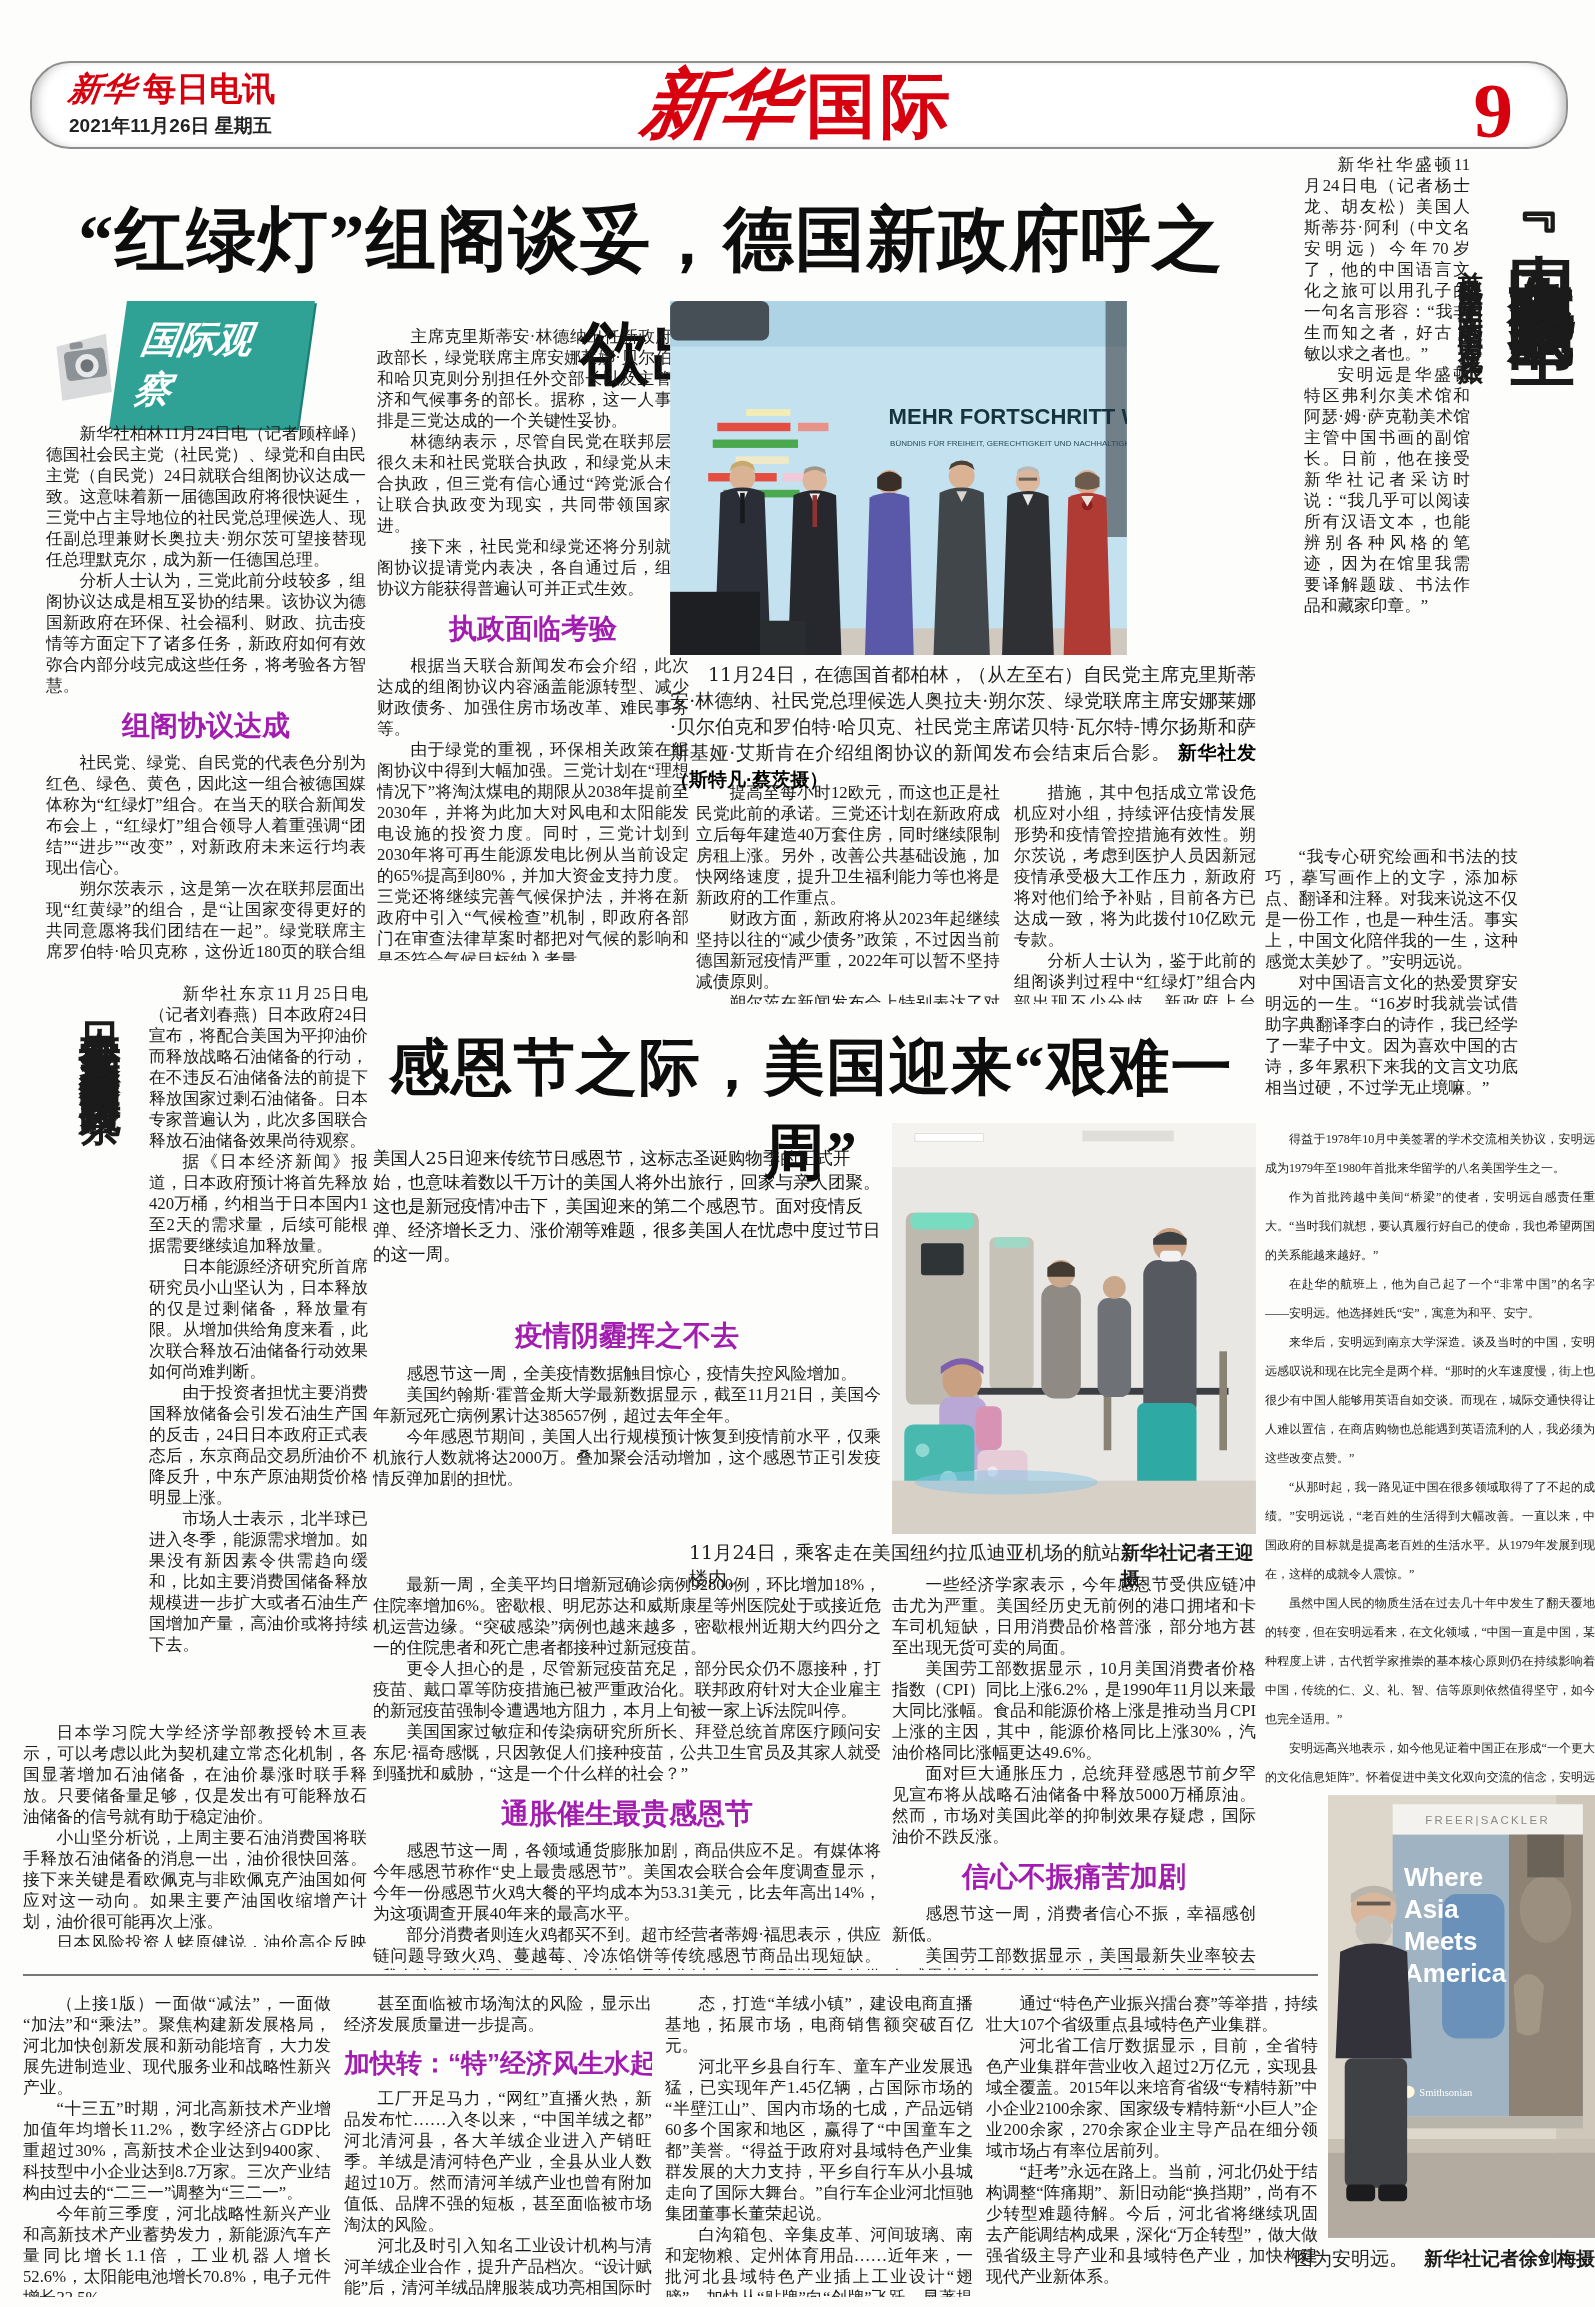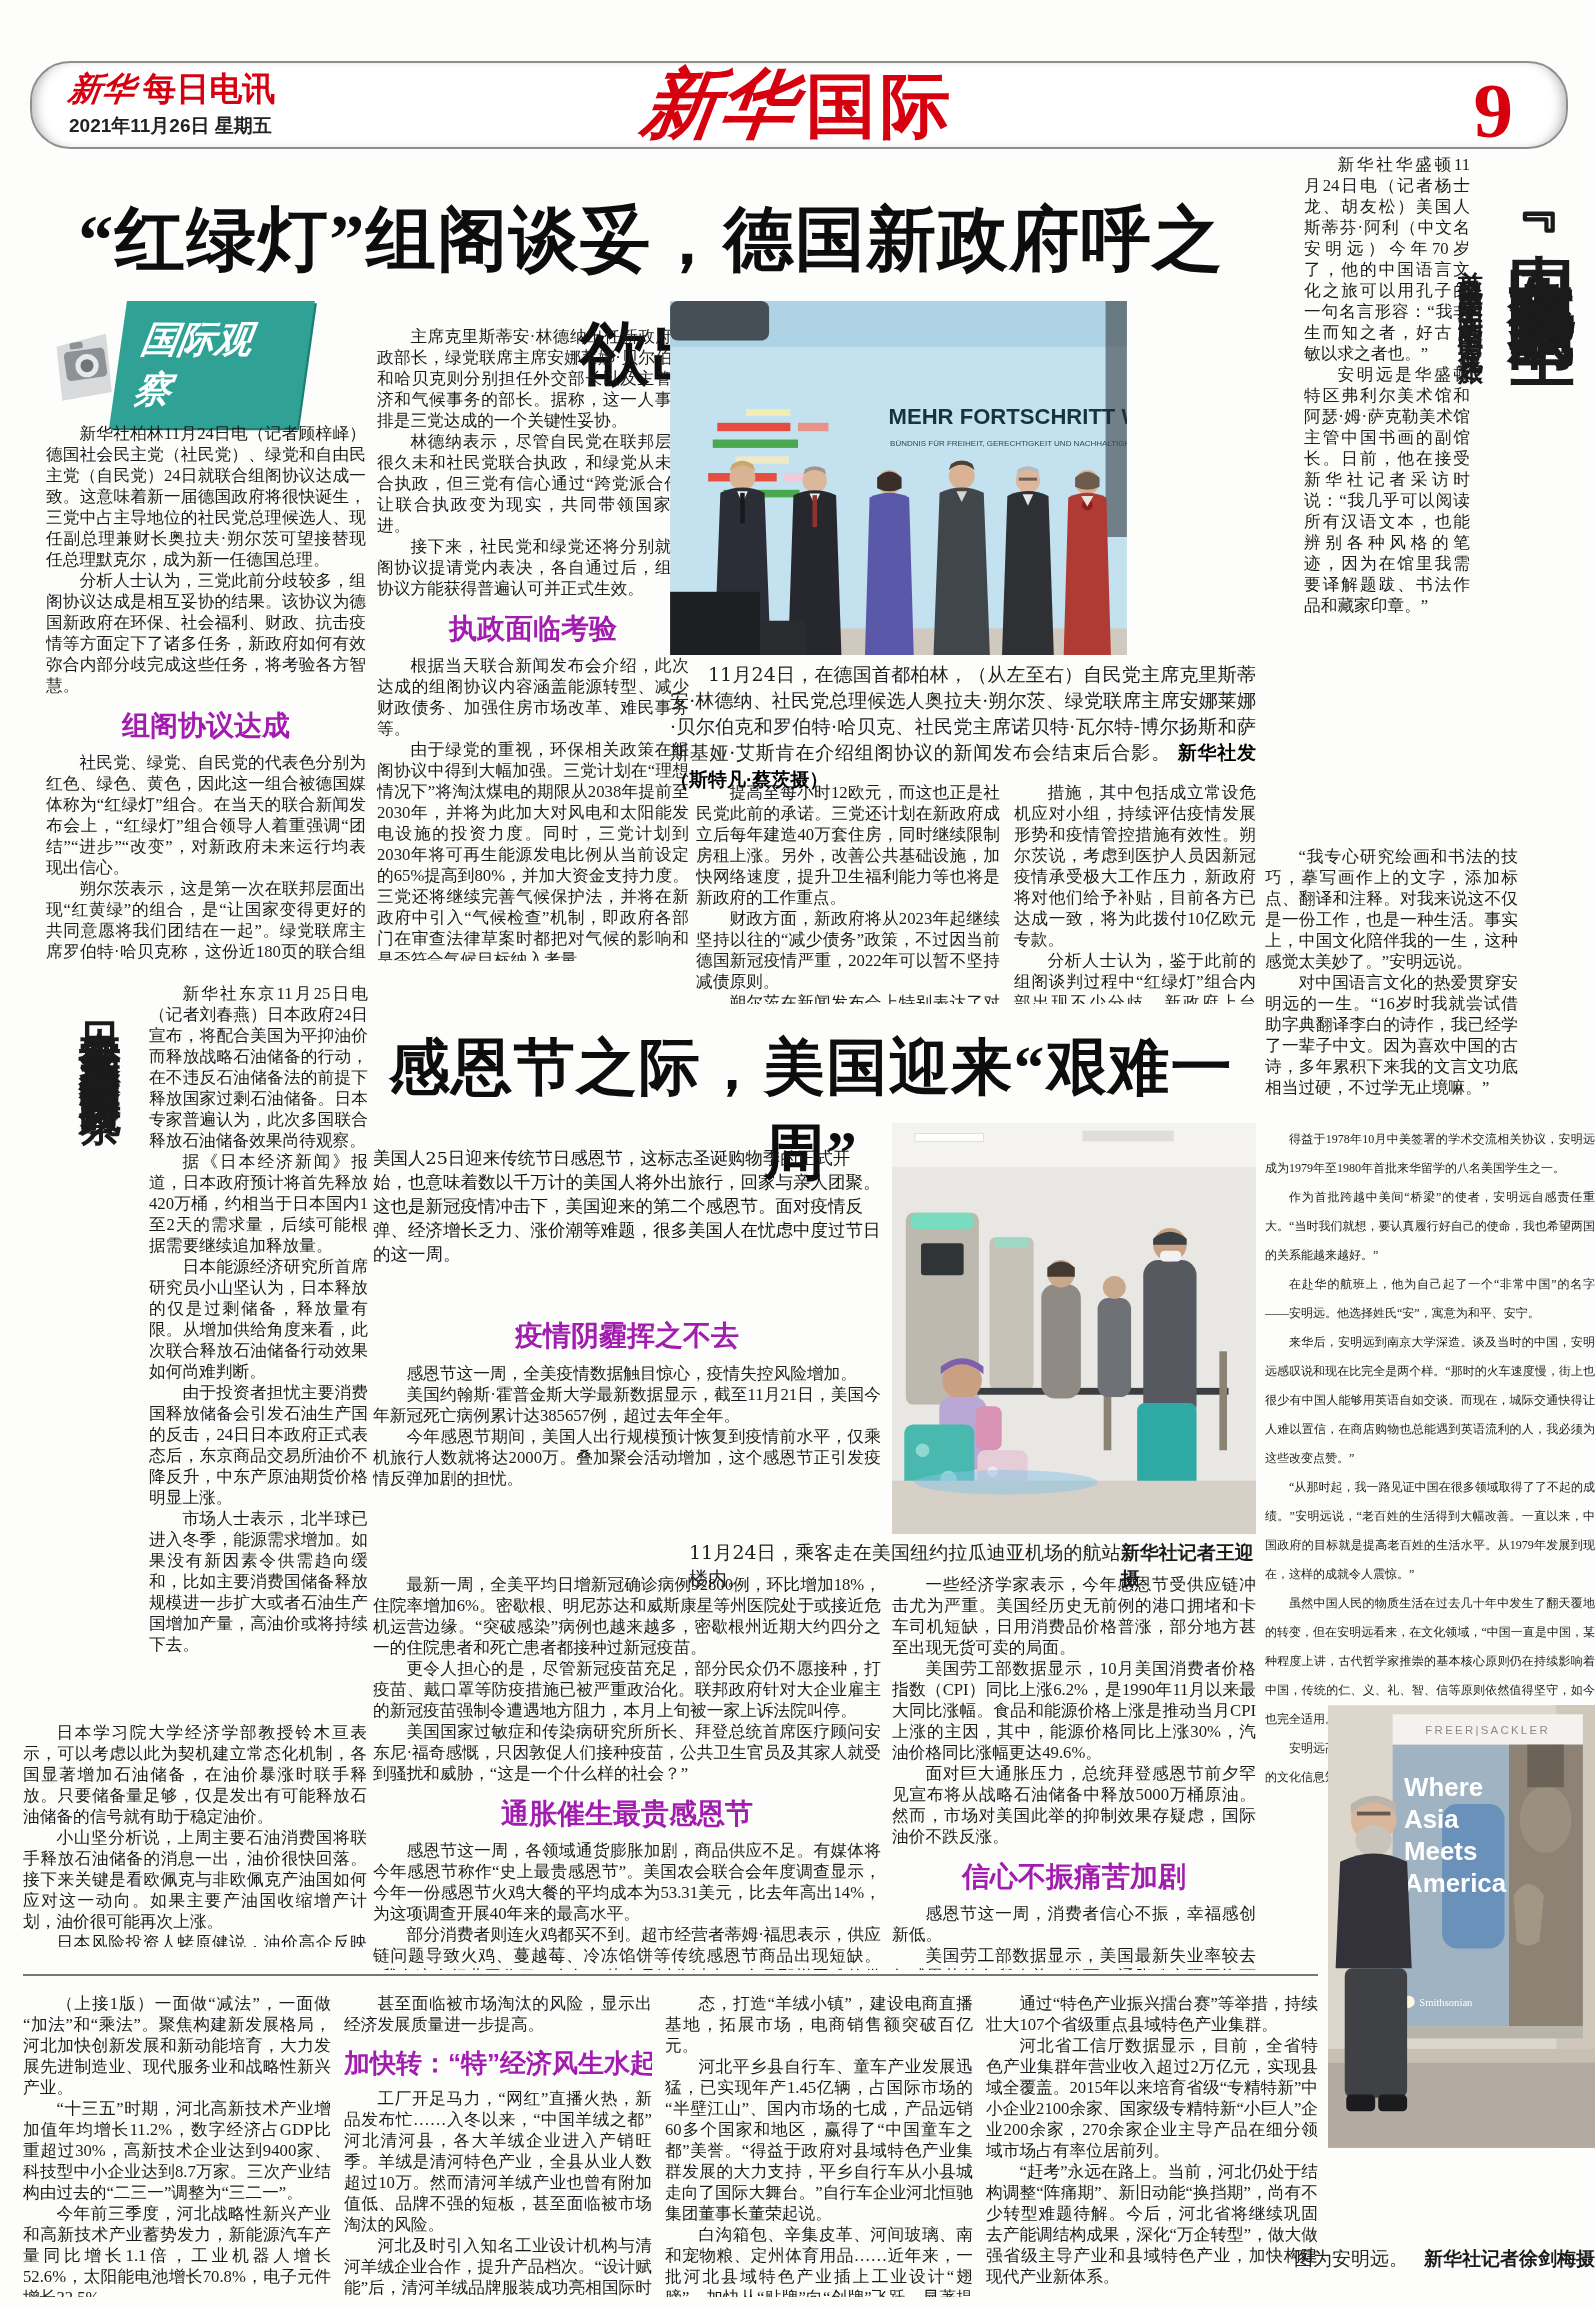--- a/index.html
+++ b/index.html
@@ -317,21 +317,21 @@
         <p>得益于1978年10月中美签署的学术交流相关协议，安明远成为1979年至1980年首批来华留学的八名美国学生之一。</p>
         <p>作为首批跨越中美间“桥梁”的使者，安明远自感责任重大。“当时我们就想，要认真履行好自己的使命，我也希望两国的关系能越来越好。”</p>
         <p>在赴华的航班上，他为自己起了一个“非常中国”的名字——安明远。他选择姓氏“安”，寓意为和平、安宁。</p>
         <p>来华后，安明远到南京大学深造。谈及当时的中国，安明远感叹说和现在比完全是两个样。“那时的火车速度慢，街上也很少有中国人能够用英语自如交谈。而现在，城际交通快得让人难以置信，在商店购物也总能遇到英语流利的人，我必须为这些改变点赞。”</p>
         <p>“从那时起，我一路见证中国在很多领域取得了了不起的成绩。”安明远说，“老百姓的生活得到大幅改善。一直以来，中国政府的目标就是提高老百姓的生活水平。从1979年发展到现在，这样的成就令人震惊。”</p>
         <p>虽然中国人民的物质生活在过去几十年中发生了翻天覆地的转变，但在安明远看来，在文化领域，“中国一直是中国，某种程度上讲，古代哲学家推崇的基本核心原则仍在持续影响着中国，传统的仁、义、礼、智、信等原则依然值得坚守，如今也完全适用。”</p>
         <p>安明远高兴地表示，如今他见证着中国正在形成“一个更大的文化信息矩阵”。怀着促进中美文化双向交流的信念，安明远曾与故宫博物院、上海博物馆等地的中国专家密切合作。“我们会一起聊天，交换看法，会把遇到的问题或看到的图片发给对方，共同讨论。我想让处在中美两种不同文化中的人彼此增进了解，这就是我的工作。”</p>
       </div>
   </div>
 
-  <div class="abs" style="left:1328px;top:1705px;width:267px;height:443px;">
+  <div class="abs" style="left:1328px;top:1795px;width:267px;height:443px;">
     <svg width="267" height="443" viewBox="0 0 351 582">
       <rect width="351" height="582" fill="#ddd6cb"></rect>
       <rect x="300" width="51" height="582" fill="#cfc7ba"></rect>
       <rect y="452" width="351" height="18" fill="#c8c0b2"></rect>
       <rect y="470" width="351" height="112" fill="#b3ab9f"></rect>
       <g>
         <rect x="85" y="12" width="250" height="40" fill="#f4f2ee"></rect>
         <text x="128" y="38" font-family="Liberation Sans, sans-serif" font-size="15" letter-spacing="3" fill="#8a8a88">FREER|SACKLER</text>
         <rect x="85" y="52" width="250" height="370" fill="#9fb3c2"></rect>
         <rect x="238" y="52" width="97" height="370" fill="#8d8274"></rect>

